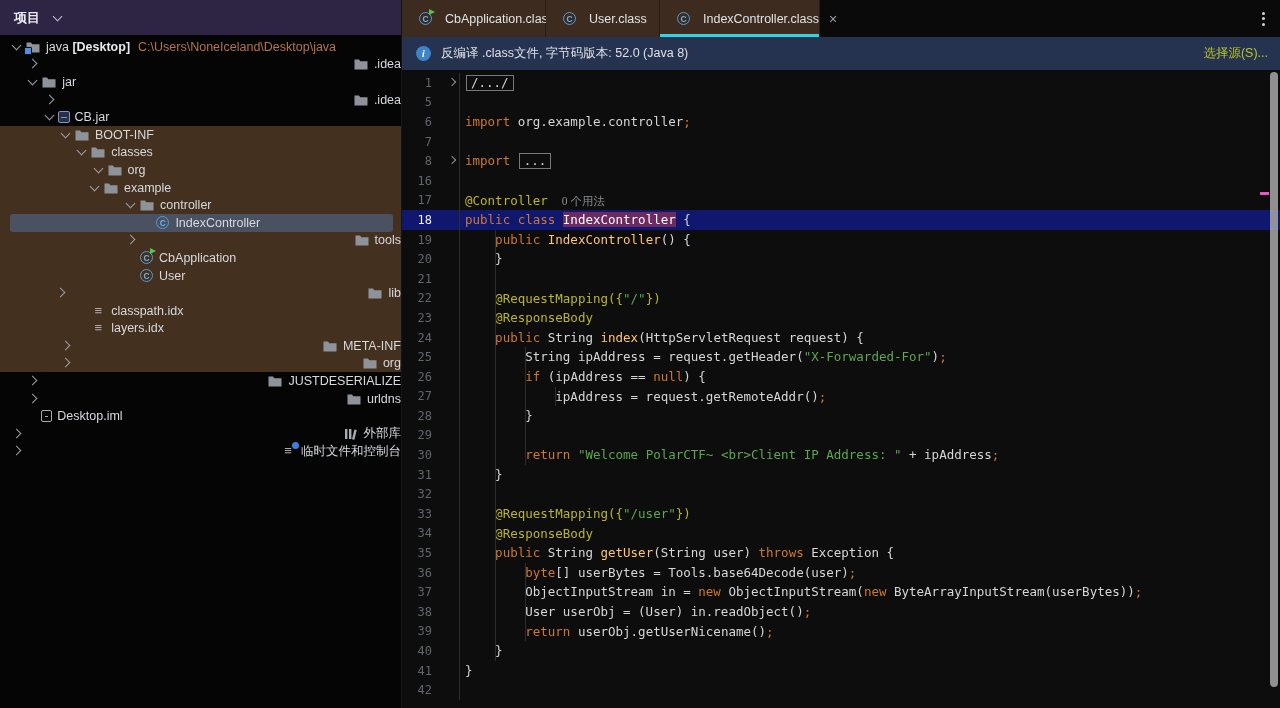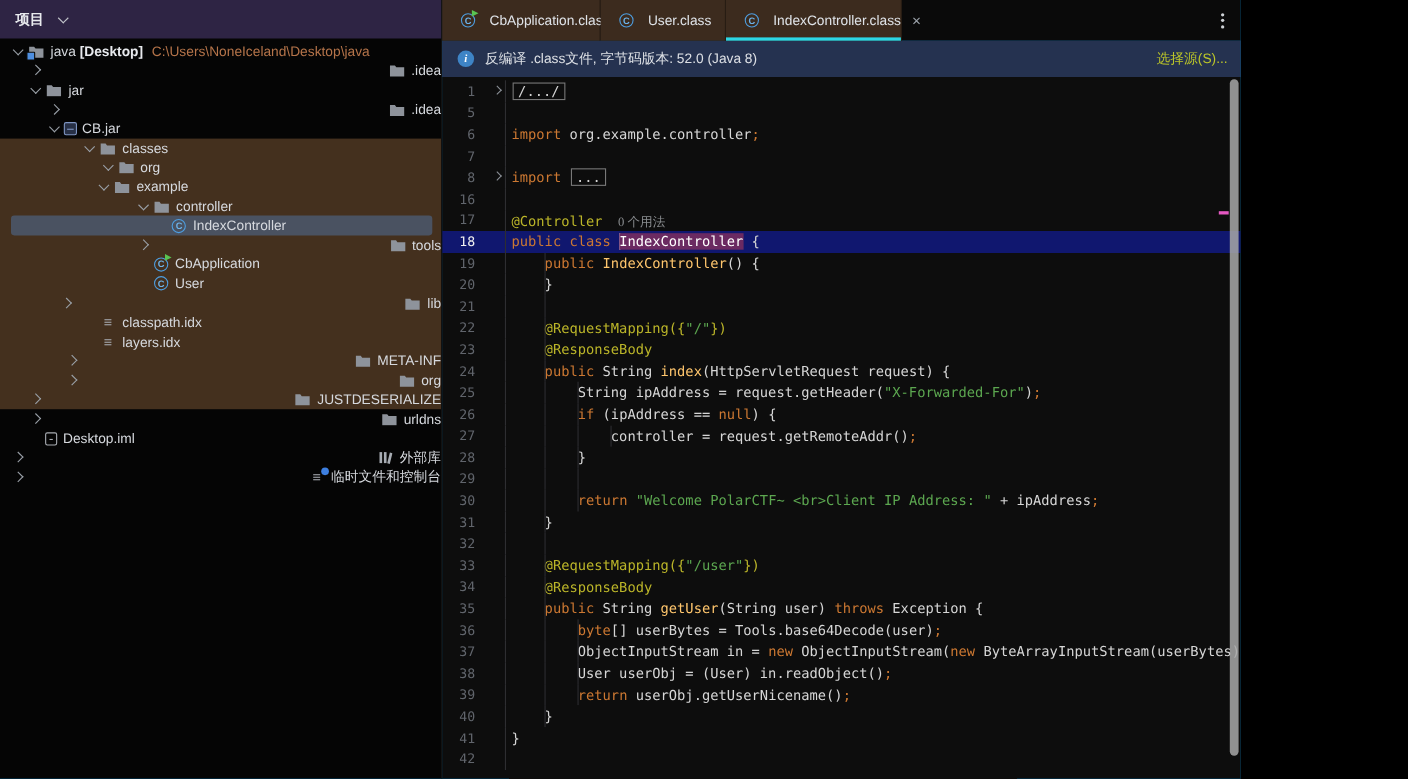--- a/index.html
+++ b/index.html
@@ -1,16 +1,16 @@
 <!DOCTYPE html>
 <html><head>
 <meta charset="utf-8">
 <style>
   html,body{margin:0;padding:0;background:#000;}
-  .app{position:relative;width:1128px;height:708px;overflow:hidden;background:#0369a1;
+  .app{position:relative;width:1280px;height:708px;overflow:hidden;background:#86efac;
        font-family:"Liberation Sans",sans-serif;-webkit-font-smoothing:antialiased;display:flex;}
   
   .left-panel{width:402px;flex:none;display:flex;flex-direction:column;background:#050505;border-right:1px solid #151515;box-sizing:border-box;}
   .panel-header{height:35px;flex:none;background:#2e2444;display:flex;align-items:center;padding:0 14px;}
   .panel-title{color:#e8eaee;font-size:13px;font-weight:bold;}
   .hdr-chev{margin-left:9px;}
   .tree{position:relative;flex:1;overflow:hidden;padding-top:3px;}
   .scope-bg{position:absolute;left:0;right:0;background:#44301e;z-index:0;}
   .tree-row{position:relative;z-index:1;height:17.6px;display:flex;align-items:center;cursor:pointer;}
   .tree-row .selbg{position:absolute;left:10px;right:8px;top:0;bottom:0;background:#4a5261;border-radius:3px;z-index:-1;}
@@ -135,20 +135,31 @@
           </span>
           <span class="tlabel">.idea</span>
         </div>
         <div class="tree-row" style="padding-left:40.6px">
           <span class="chev down">
             <i></i>
           </span>
           <span class="ic jar"></span>
           <span class="tlabel">CB.jar</span>
         </div>
+        <div class="tree-row" style="padding-left:56.900000000000006px">
+          <span class="chev down">
+            <i></i>
+          </span>
+          <span class="ic">
+            <svg width="14" height="12" viewBox="0 0 14 12">
+              <path d="M0.5 1.5h4.5l1.3 1.7h7.2v8.3h-13z" fill="#8e939b"></path>
+            </svg>
+          </span>
+          <span class="tlabel">BOOT-INF</span>
+        </div>
         <div class="tree-row" style="padding-left:73.2px">
           <span class="chev down">
             <i></i>
           </span>
           <span class="ic">
             <svg width="14" height="12" viewBox="0 0 14 12">
               <path d="M0.5 1.5h4.5l1.3 1.7h7.2v8.3h-13z" fill="#8e939b"></path>
             </svg>
           </span>
           <span class="tlabel">classes</span>
@@ -397,21 +408,21 @@
           <div class="code-line">
             <div class="gutter">25</div>
             <div class="code-text"><span class="guide" style="left:calc(5px + 4ch)"></span><span class="guide" style="left:calc(5px + 8ch)"></span><span class="c-p">        String ipAddress = request.getHeader(</span><span class="c-s">"X-Forwarded-For"</span><span class="c-p">)</span><span class="c-k">;</span></div>
           </div>
           <div class="code-line">
             <div class="gutter">26</div>
             <div class="code-text"><span class="guide" style="left:calc(5px + 4ch)"></span><span class="guide" style="left:calc(5px + 8ch)"></span><span class="c-p">        </span><span class="c-k">if</span><span class="c-p"> (ipAddress == </span><span class="c-k">null</span><span class="c-p">) {</span></div>
           </div>
           <div class="code-line">
             <div class="gutter">27</div>
-            <div class="code-text"><span class="guide" style="left:calc(5px + 4ch)"></span><span class="guide" style="left:calc(5px + 8ch)"></span><span class="guide" style="left:calc(5px + 12ch)"></span><span class="c-p">            controller = request.getRemoteAddr()</span><span class="c-k">;</span></div>
+            <div class="code-text"><span class="guide" style="left:calc(5px + 4ch)"></span><span class="guide" style="left:calc(5px + 8ch)"></span><span class="guide" style="left:calc(5px + 12ch)"></span><span class="c-p">            ipAddress = request.getRemoteAddr()</span><span class="c-k">;</span></div>
           </div>
           <div class="code-line">
             <div class="gutter">28</div>
             <div class="code-text"><span class="guide" style="left:calc(5px + 4ch)"></span><span class="guide" style="left:calc(5px + 8ch)"></span><span class="c-p">        }</span></div>
           </div>
           <div class="code-line">
             <div class="gutter">29</div>
             <div class="code-text"><span class="guide" style="left:calc(5px + 4ch)"></span><span class="guide" style="left:calc(5px + 8ch)"></span></div>
           </div>
           <div class="code-line">

